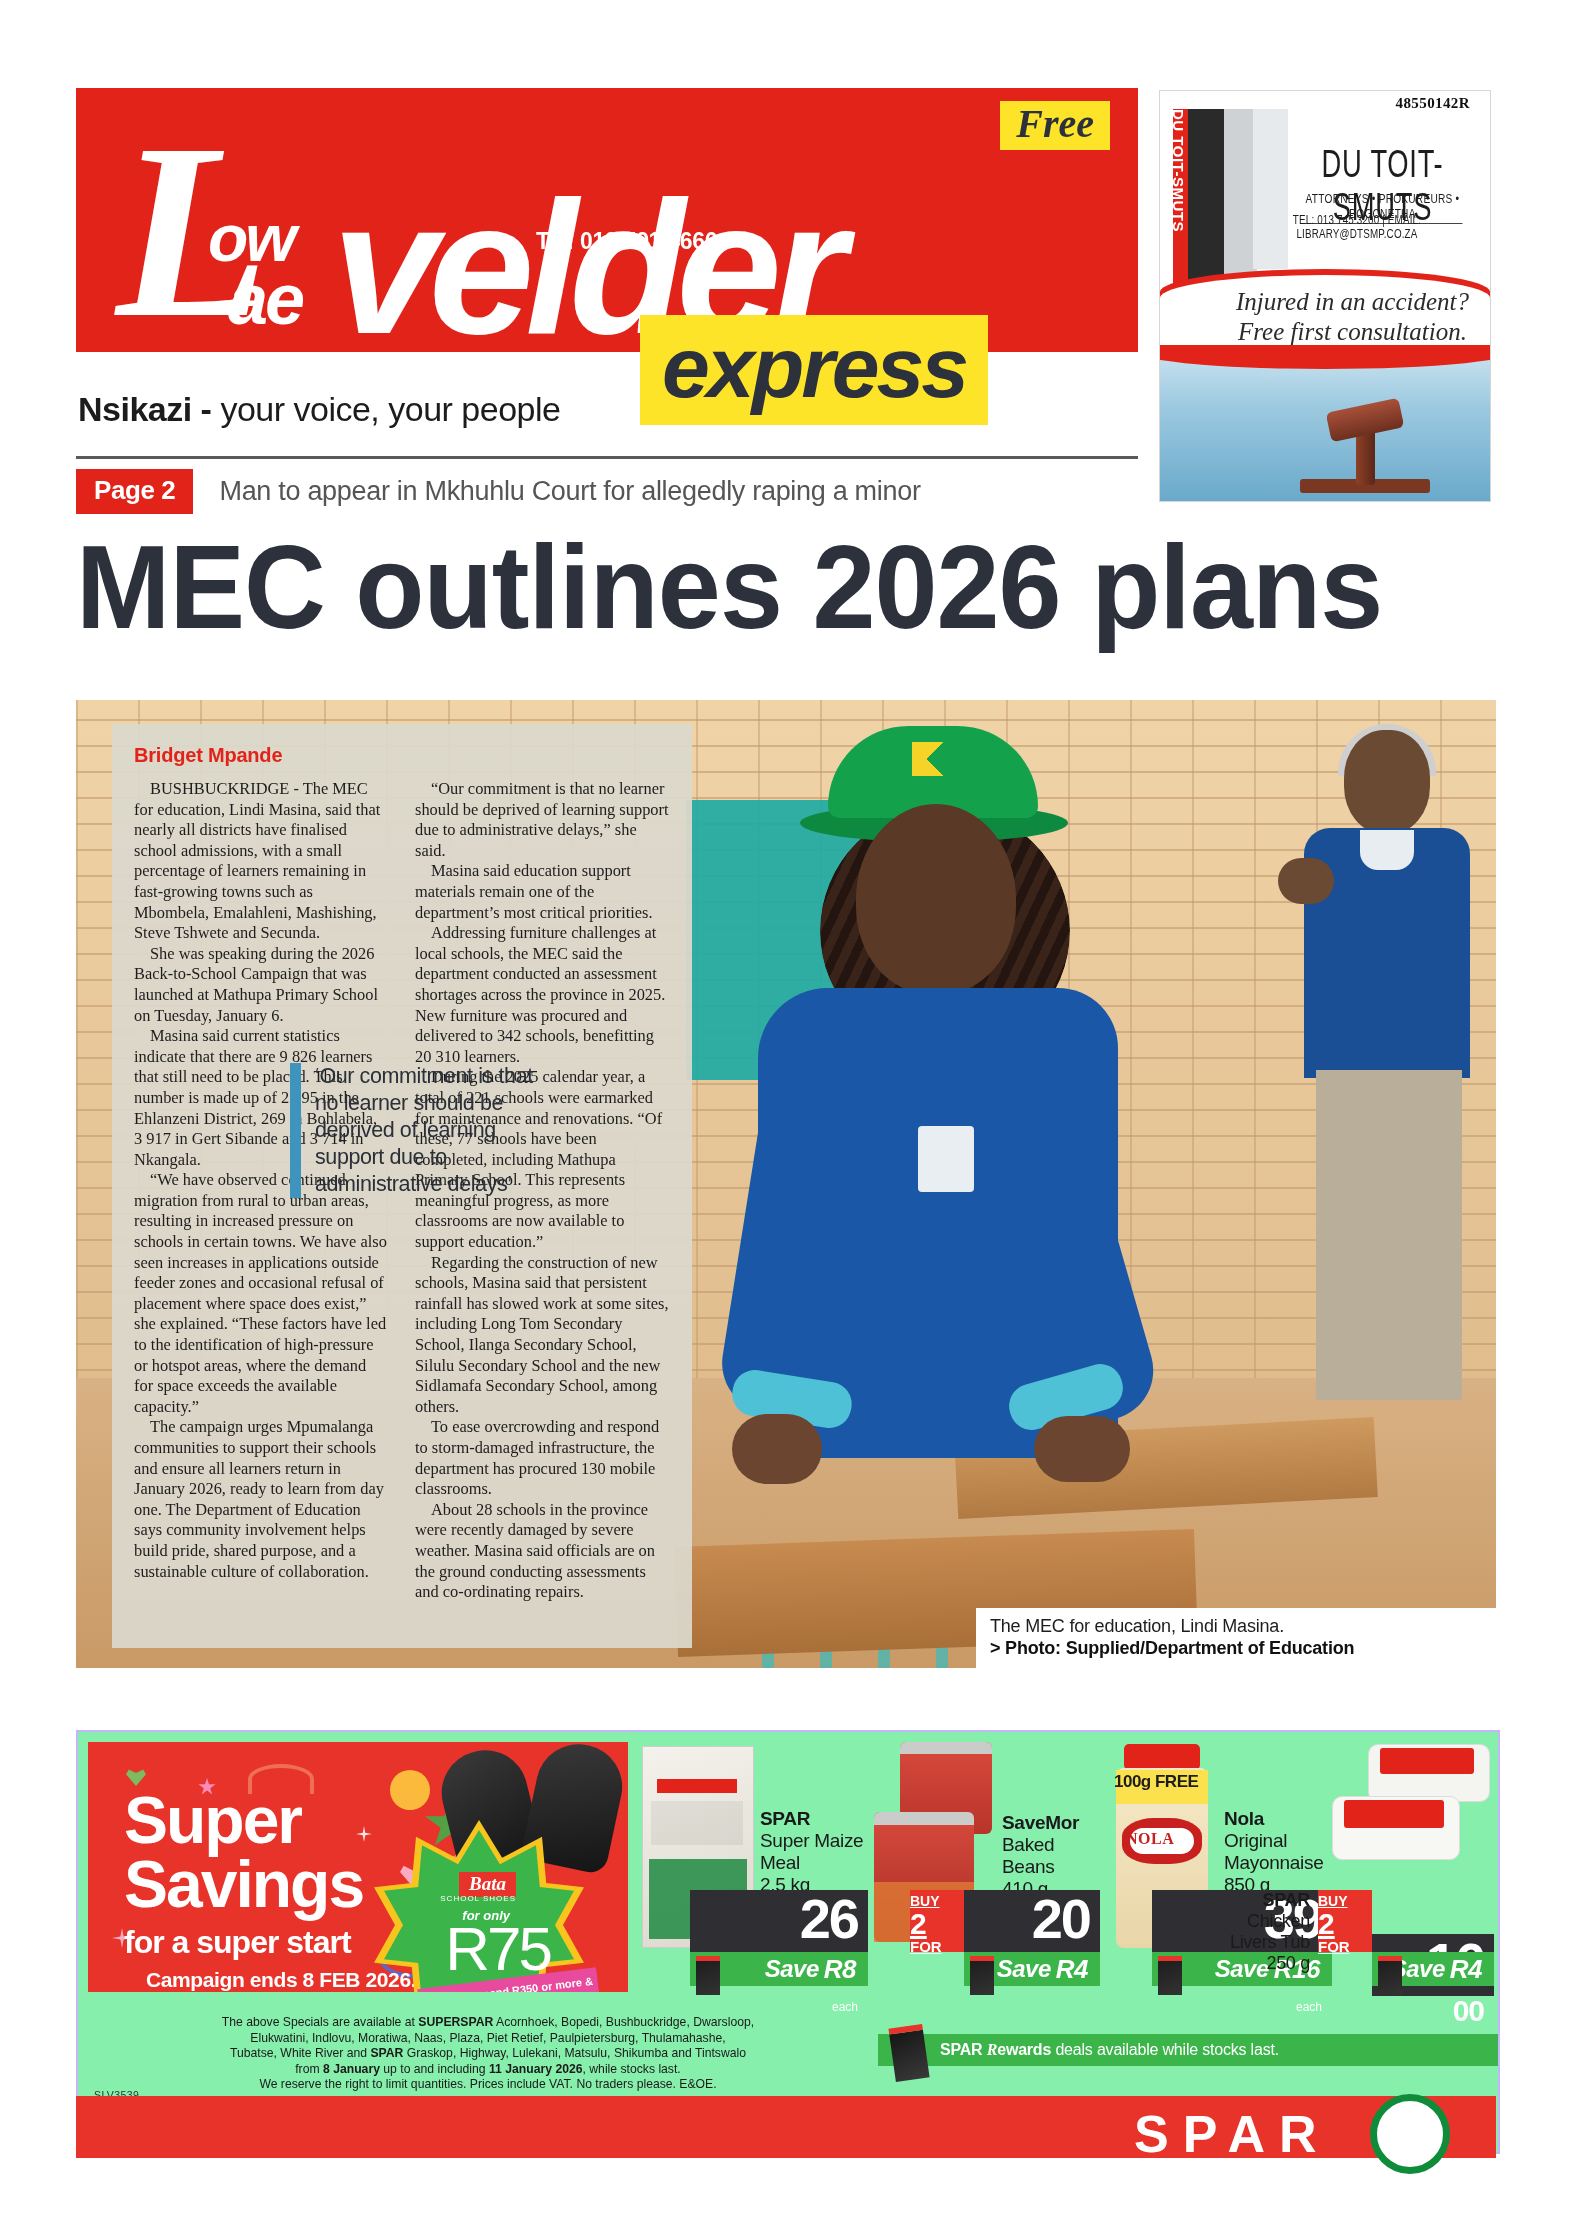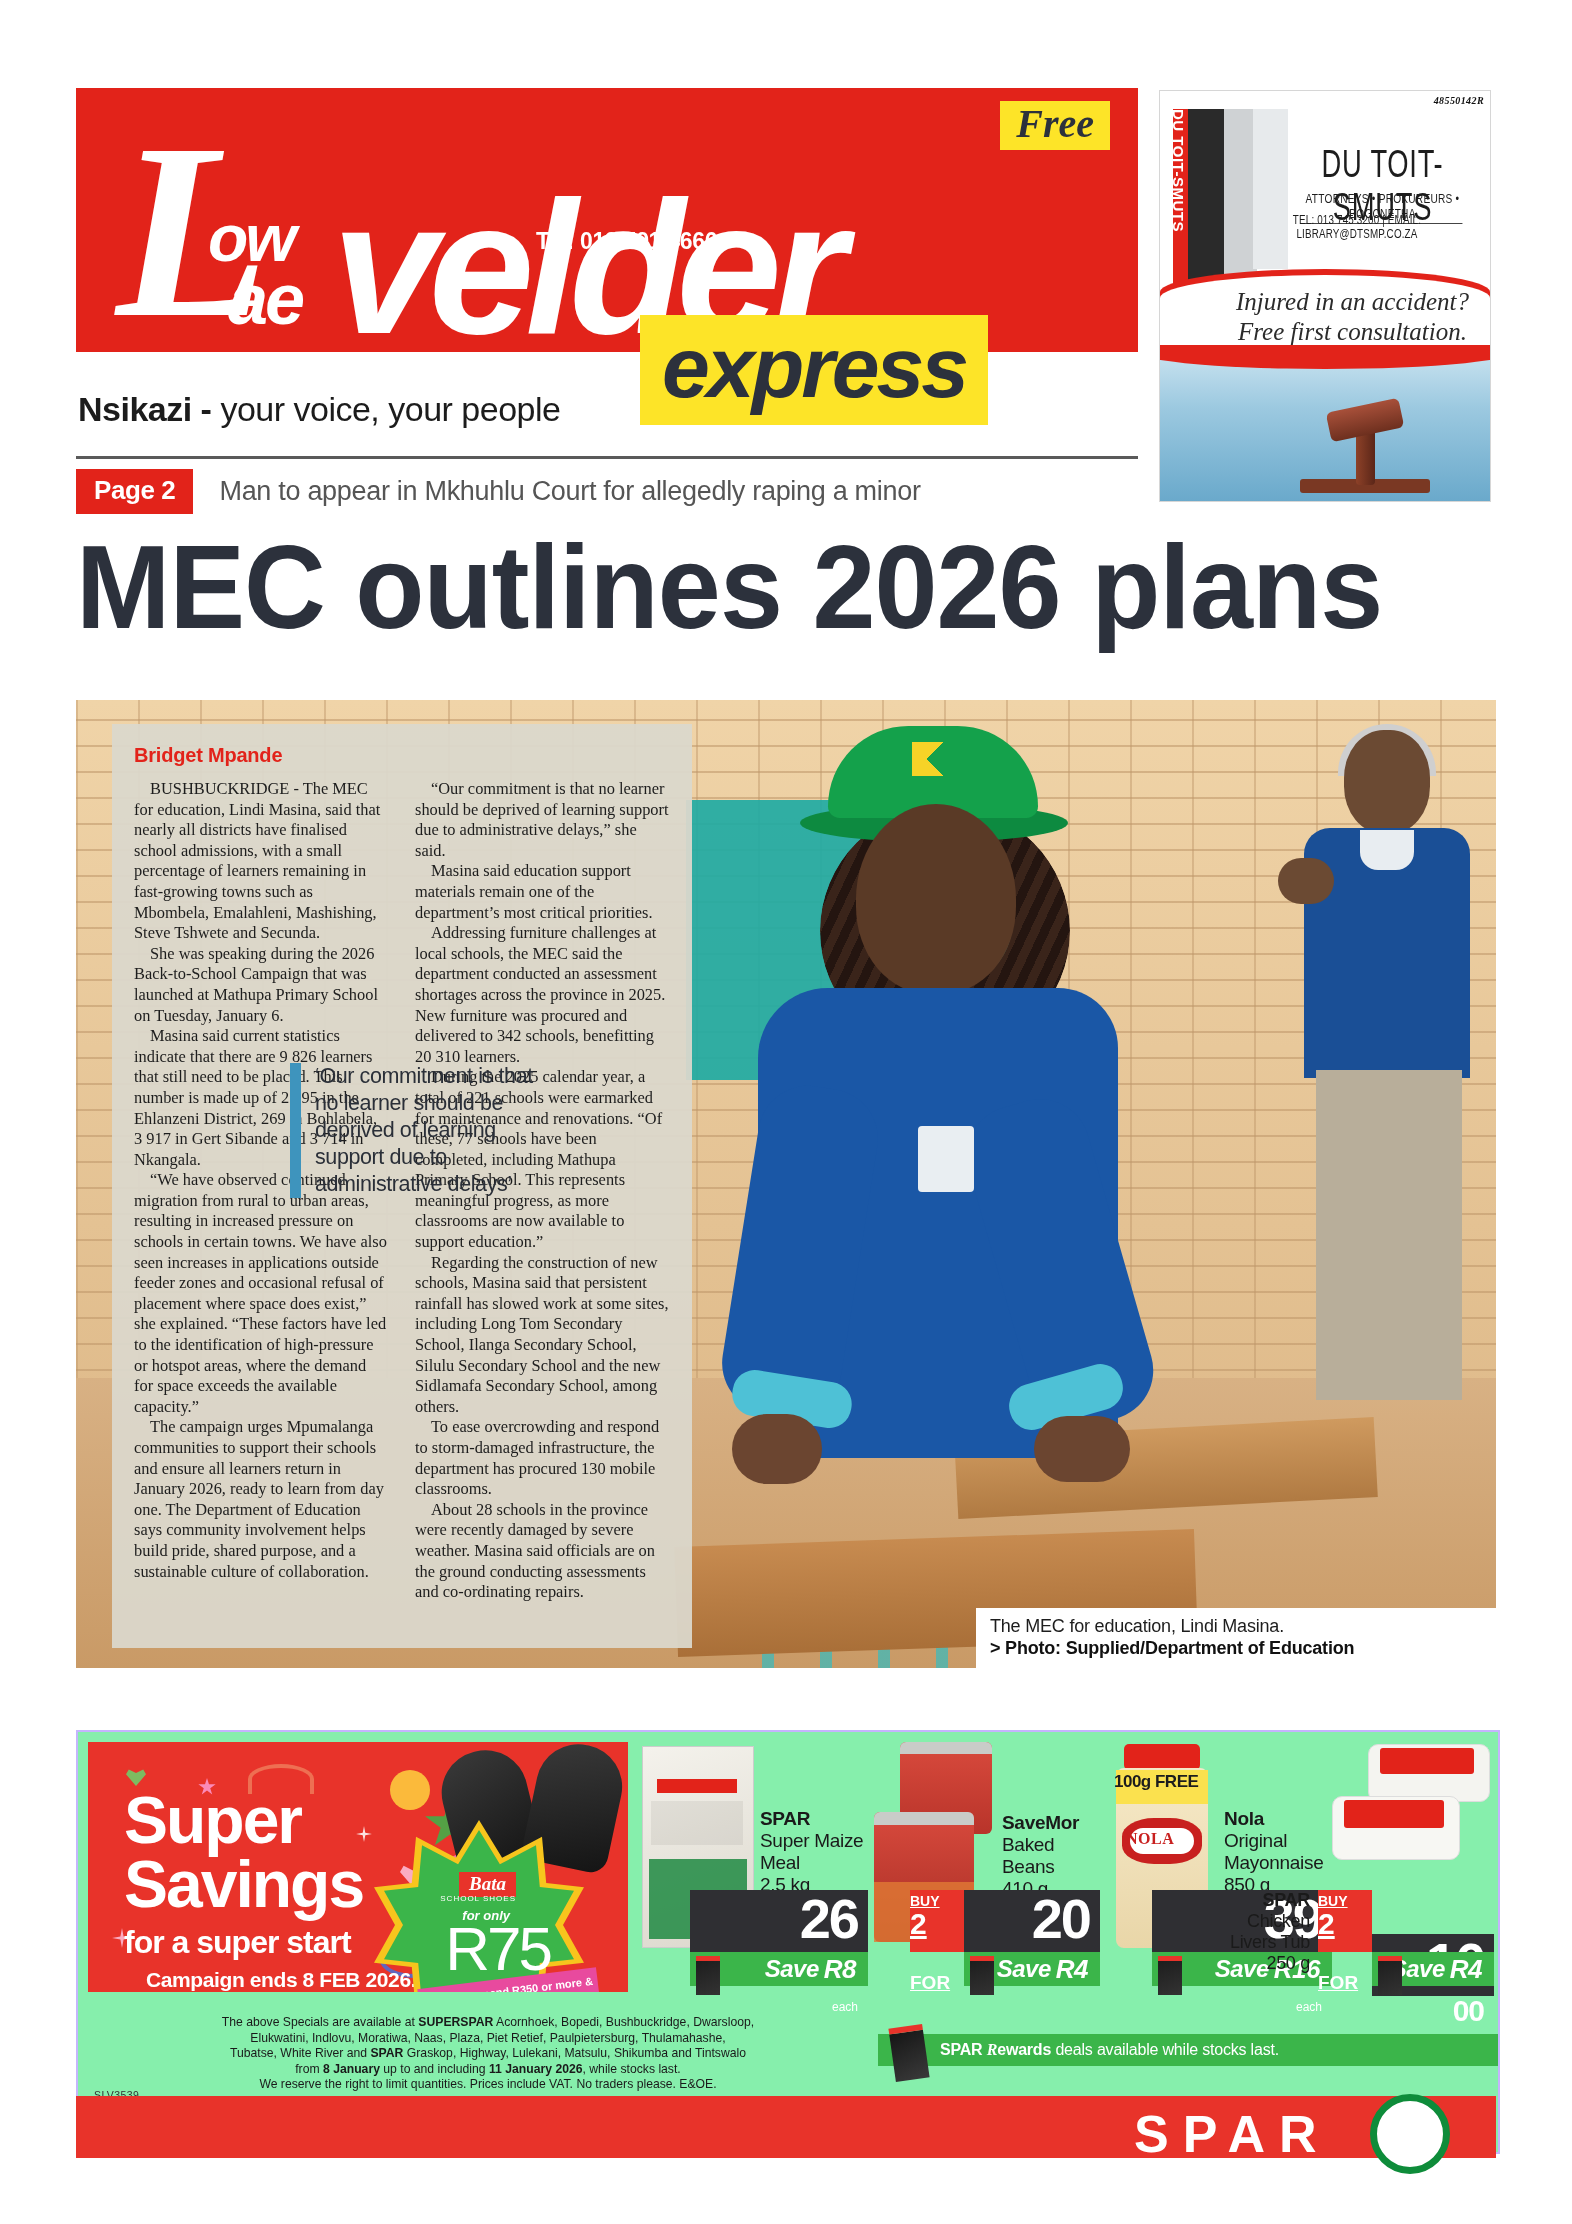--- a/index.html
+++ b/index.html
@@ -25,21 +25,21 @@
   .tagline b{font-weight:bold;}
   .rule{position:absolute;left:76px;top:456px;width:1062px;height:3px;background:#5a5a5a;}
 
   
   .teaser{position:absolute;left:76px;top:470px;height:42px;display:flex;align-items:center;}
   .teaser-badge{background:#e2231a;color:#fff;font-size:26px;font-weight:bold;padding:6px 18px 8px 18px;letter-spacing:-0.4px;}
   .teaser-text{margin-left:26px;font-size:27px;color:#555;letter-spacing:-0.3px;}
 
   
   .ad-dt{position:absolute;left:1159px;top:90px;width:330px;height:410px;background:#fff;border:1px solid #d6d6d6;overflow:hidden;}
-  .dt-code{position:absolute;right:6px;top:4px;font-family:"Liberation Serif",serif;font-size:10px;font-weight:bold;color:#111;letter-spacing:0.4px;font-style:italic;}
+  .dt-code{position:absolute;right:20px;top:4px;font-family:"Liberation Serif",serif;font-size:15px;font-weight:bold;color:#111;letter-spacing:0.4px;}
   .dt-redbar{position:absolute;left:13px;top:18px;width:30px;height:182px;background:#e2231a;}
   .dt-blackbar{position:absolute;left:28px;top:18px;width:36px;height:200px;background:#2a2a2a;}
   .dt-vert{position:absolute;left:28px;top:18px;width:200px;height:36px;transform:rotate(90deg);transform-origin:0 0;
            color:#fff;font-size:15px;font-weight:bold;letter-spacing:0.5px;display:flex;align-items:center;justify-content:center;}
   .dt-gray1{position:absolute;left:62px;top:18px;width:35px;height:175px;background:#cfd2d4;}
   .dt-gray2{position:absolute;left:93px;top:18px;width:35px;height:160px;background:#e7eaec;}
   .dt-name{position:absolute;left:120px;top:52px;width:205px;text-align:center;font-family:"Liberation Sans Narrow","Liberation Sans",sans-serif;
            font-size:38px;font-weight:normal;color:#1d1d1d;letter-spacing:1px;transform:scaleX(0.72);transform-origin:center;}
   .dt-sub{position:absolute;left:120px;top:100px;width:205px;text-align:center;font-size:13px;color:#1d1d1d;letter-spacing:0.3px;
           border-bottom:1px solid #444;padding-bottom:2px;transform:scaleX(0.78);transform-origin:center;}
@@ -160,21 +160,21 @@
   .cents{font-size:30px;font-weight:bold;line-height:42px;letter-spacing:-1px;}
   .each{font-size:12px;margin-left:5px;line-height:38px;}
   .savebar{position:absolute;background:#3bb54a;color:#fff;font-size:24px;font-weight:bold;font-style:italic;
            display:flex;align-items:center;justify-content:flex-end;padding-right:12px;box-sizing:border-box;letter-spacing:-0.5px;}
   .savebar span.r{font-size:26px;margin-left:5px;}
   .savecard{position:absolute;left:6px;top:4px;width:24px;height:34px;background:linear-gradient(160deg,#1d1d1d,#333);
             border-top:5px solid #e8332a;}
   .buy2{position:absolute;background:#e8332a;color:#fff;width:54px;text-align:left;font-weight:bold;box-sizing:border-box;padding-top:4px;text-decoration:underline;}
   .buy2 .b{font-size:14px;line-height:15px;}
   .buy2 .n{font-size:30px;line-height:30px;}
-  .buy2 .f{font-size:19px;line-height:15px;margin-top:36px;}
+  .buy2 .f{font-size:15px;line-height:15px;}
 
   .legal{position:absolute;left:60px;top:283px;width:700px;text-align:center;font-size:12.2px;color:#1a1a1a;line-height:15.5px;}
   .legal b{font-weight:bold;}
   .slv{position:absolute;left:16px;top:357px;font-size:10.5px;color:#333;letter-spacing:0.4px;}
   .rewardbar{position:absolute;left:800px;top:302px;width:620px;height:32px;background:#3bb54a;display:flex;align-items:center;}
   .rewardtxt{margin-left:62px;color:#fff;font-size:16px;font-weight:bold;letter-spacing:-0.2px;}
   .rewardtxt em{font-family:"Liberation Serif",serif;font-style:italic;}
   .rewardtxt span{font-weight:normal;}
   .rewardcard{position:absolute;left:14px;top:-8px;width:34px;height:48px;background:linear-gradient(160deg,#161616,#3a3a3a);
               border-top:6px solid #e8332a;transform:rotate(-8deg);}

